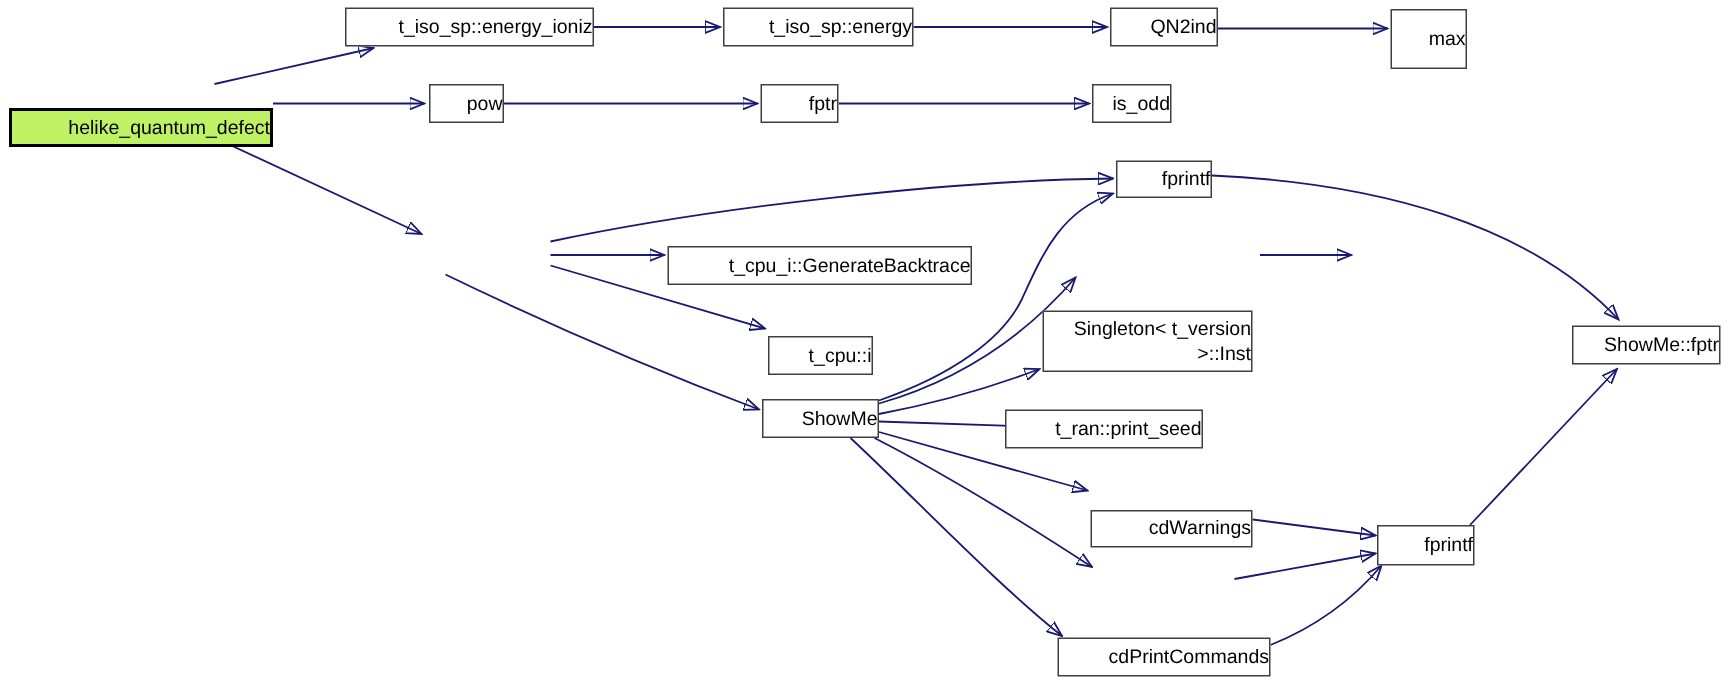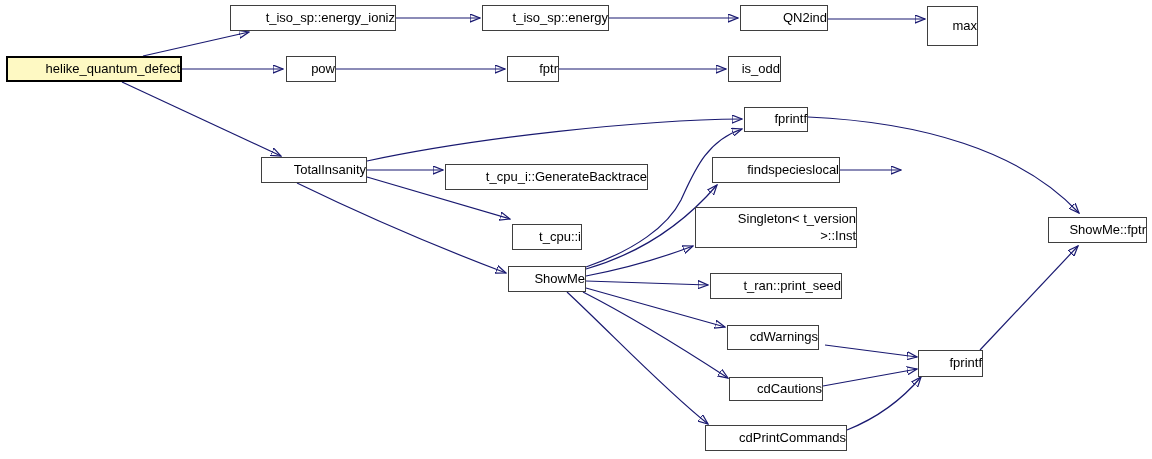--- a/index.html
+++ b/index.html
@@ -26,23 +26,24 @@
     font-size: 13px;
     line-height: 1.25;
     display: flex;
     flex-direction: column;
     align-items: flex-end;
     justify-content: center;
     white-space: nowrap;
     cursor: pointer;
   }
   .node.highlight {
-    background: #fef9c3;
+    background: #bef264;
     border: 2px solid #000000;
     cursor: default;
+    margin-top: 16px;
   }
 </style>
 </head>
 <body>
 
 <div class="canvas">
 
   <svg class="edges" viewBox="0 0 1152 459" xmlns="http://www.w3.org/2000/svg">
     <defs>
       <marker id="arrow" markerUnits="userSpaceOnUse" markerWidth="11" markerHeight="9" viewBox="0 0 11 9" refX="10" refY="4.5" orient="auto">
@@ -82,81 +83,72 @@
   </div>
 
   <div class="node" style="left:230px; top:5px; width:166px; height:26px">
     <span>t_iso_sp::energy_ioniz</span>
   </div>
 
   <div class="node" style="left:482px; top:5px; width:127px; height:26px">
     <span>t_iso_sp::energy</span>
   </div>
 
-  <div class="node" style="left:740px; top:5px; width:88px; height:26px">
+  <div class="node" style="left:740px; top:5px; width:72px; height:26px">
     <span>QN2ind</span>
   </div>
 
   <div class="node" style="left:927px; top:6px; width:51px; height:40px">
     <span>max</span>
   </div>
 
   <div class="node" style="left:286px; top:56px; width:50px; height:26px">
     <span>pow</span>
   </div>
 
   <div class="node" style="left:507px; top:56px; width:52px; height:26px">
     <span>fptr</span>
   </div>
 
   <div class="node" style="left:728px; top:56px; width:53px; height:26px">
     <span>is_odd</span>
   </div>
 
-  <div class="node" style="left:261px; top:157px; width:106px; height:26px">
-    <span>TotalInsanity</span>
-  </div>
 
   <div class="node" style="left:445px; top:164px; width:203px; height:26px">
     <span>t_cpu_i::GenerateBacktrace</span>
   </div>
 
   <div class="node" style="left:512px; top:224px; width:70px; height:26px">
     <span>t_cpu::i</span>
   </div>
 
   <div class="node" style="left:744px; top:107px; width:64px; height:25px">
     <span>fprintf</span>
   </div>
 
-  <div class="node" style="left:712px; top:157px; width:128px; height:26px">
-    <span>findspecieslocal</span>
-  </div>
 
 
-  <div class="node" style="left:695px; top:207px; width:162px; height:41px">
+  <div class="node" style="left:695px; top:207px; width:140px; height:41px">
     <span>Singleton&lt; t_version</span>
     <span>&gt;::Inst</span>
   </div>
 
   <div class="node" style="left:508px; top:266px; width:78px; height:26px">
     <span>ShowMe</span>
   </div>
 
-  <div class="node" style="left:710px; top:273px; width:132px; height:26px">
+  <div class="node" style="left:670px; top:273px; width:132px; height:26px">
     <span>t_ran::print_seed</span>
   </div>
 
-  <div class="node" style="left:727px; top:325px; width:92px; height:25px">
+  <div class="node" style="left:727px; top:340px; width:108px; height:25px">
     <span>cdWarnings</span>
   </div>
 
-  <div class="node" style="left:729px; top:377px; width:94px; height:24px">
-    <span>cdCautions</span>
-  </div>
 
   <div class="node" style="left:705px; top:425px; width:142px; height:26px">
     <span>cdPrintCommands</span>
   </div>
 
   <div class="node" style="left:918px; top:350px; width:65px; height:27px">
     <span>fprintf</span>
   </div>
 
   <div class="node" style="left:1048px; top:217px; width:99px; height:26px">

